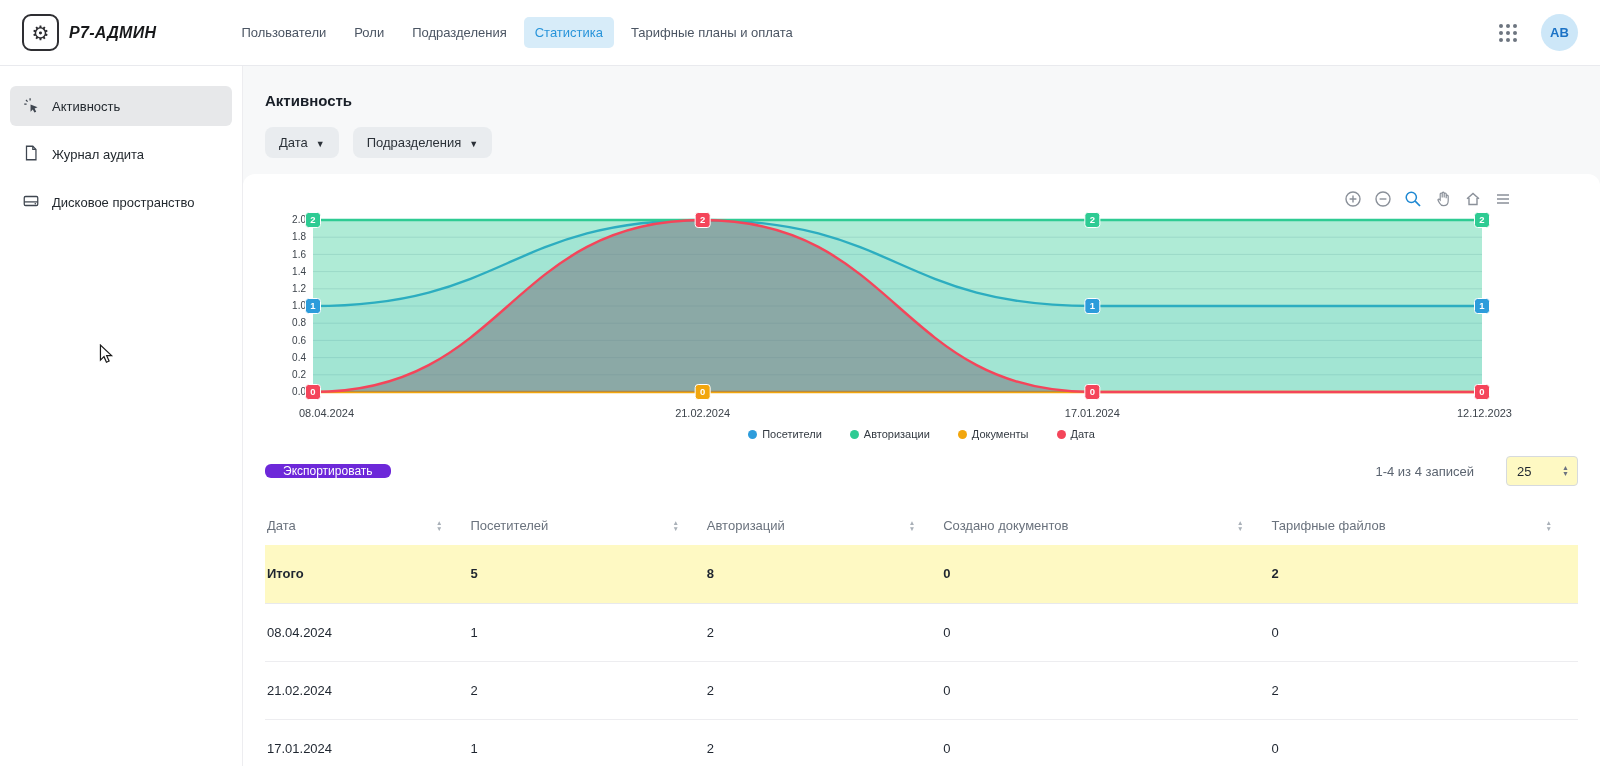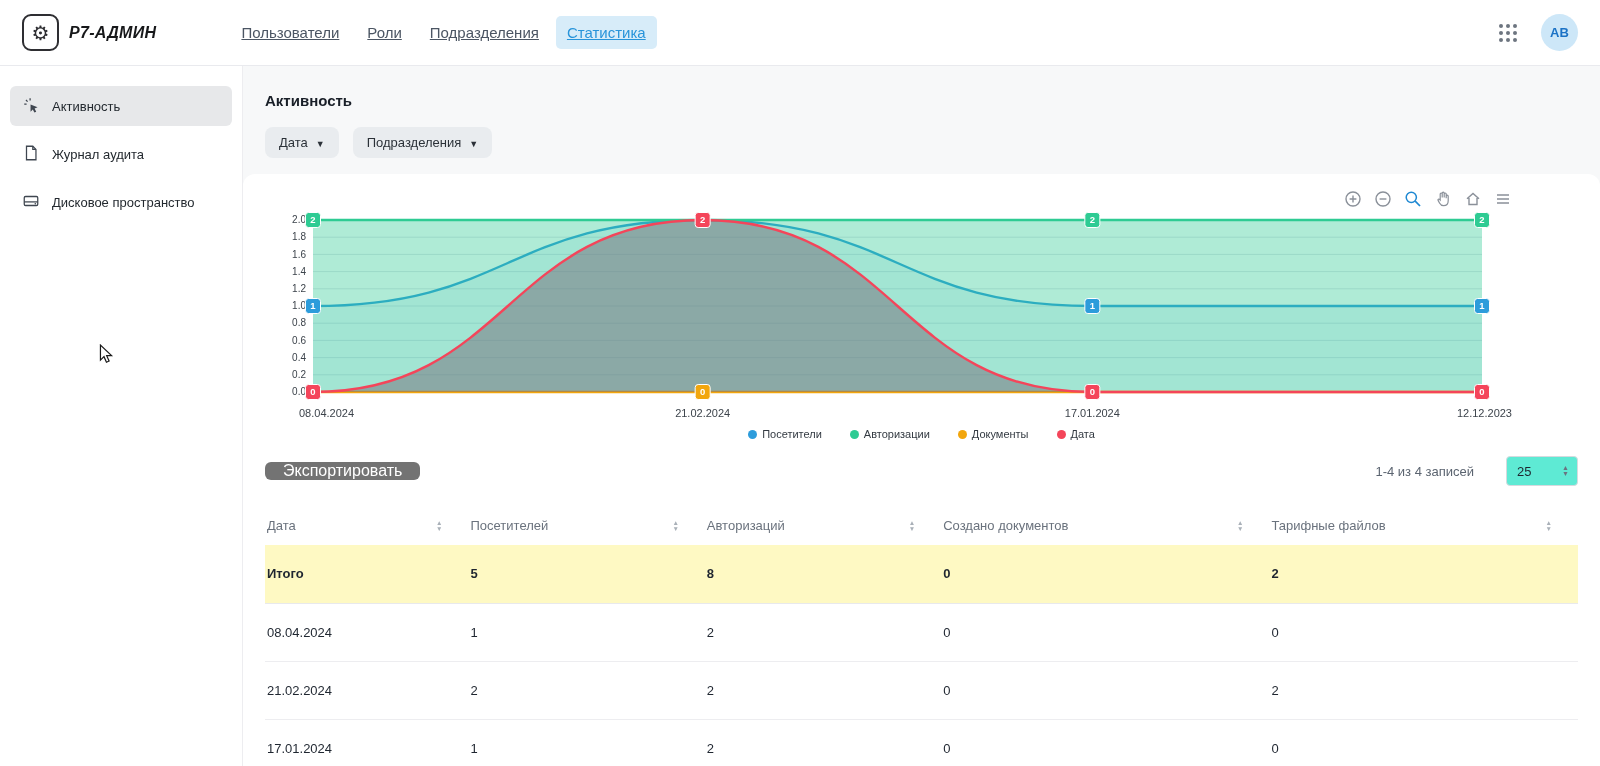--- a/index.html
+++ b/index.html
@@ -10,21 +10,21 @@
   }
 
   
   .topbar { position:absolute; top:0; left:0; right:0; height:66px; background:#fff;
     border-bottom:1px solid #e9eaee; display:flex; align-items:center; padding:0 22px; z-index:6; }
   .logo { display:flex; align-items:center; gap:10px; }
   .logo-icon { width:37px; height:37px; border:2.5px solid #2e2e32; border-radius:9px;
     display:flex; align-items:center; justify-content:center; font-size:20px; color:#2e2e32; }
   .logo-text { font-size:16px; font-weight:bold; letter-spacing:.3px; color:#17181a;font-style:italic; }
   .top-nav { display:flex; align-items:center; gap:6px; margin-left:74px; }
-  .nav-item { font-size:15px; color:#4b5563; padding:8px 11px; border-radius:5px; cursor:pointer; white-space:nowrap;text-decoration:underline; }
+  .nav-item { font-size:13px; color:#4b5563; padding:8px 11px; border-radius:5px; cursor:pointer; white-space:nowrap; }
   .nav-item.active { background:#d7ecf9; color:#2894da; }
   .topbar-right { margin-left:auto; display:flex; align-items:center; gap:20px; }
   .apps-grid { display:grid; grid-template-columns:repeat(3,4px); gap:3px; cursor:pointer; padding:4px; }
   .apps-grid i { width:4px; height:4px; border-radius:50%; background:#6d7580; }
   .avatar { width:37px; height:37px; border-radius:50%; background:#cde7f8; color:#1b72c5;
     font-weight:bold; font-size:13px; display:flex; align-items:center; justify-content:center; cursor:pointer; }
 
   
   .sidebar { position:absolute; top:66px; left:0; bottom:0; width:243px; background:#fff;
     border-right:1px solid #ededf0; padding-top:20px; z-index:5; }
@@ -49,24 +49,24 @@
   .mb-btn { width:18px; height:18px; color:#8a9099; cursor:pointer; }
   .mb-btn.active { color:#1e88d2; }
   .mb-btn svg { width:100%; height:100%; display:block; }
 
   #chart { line-height:0; }
   .legend { display:flex; justify-content:center; gap:28px; margin-top:2px; font-size:11px; color:#333a42; }
   .legend-item { display:flex; align-items:center; gap:5px; cursor:pointer; line-height:12px; }
   .legend-dot { width:9px; height:9px; border-radius:50%; display:inline-block; }
 
   .actions-row { display:flex; align-items:center; justify-content:space-between; margin-top:16px; }
-  .export-btn { background:#737373; color:#fff; border:none; border-radius:6px; padding:0 18px;
-    font-size:16px; font-family:inherit; cursor:pointer; }
+  .export-btn { background:#6d28d9; color:#fff; border:none; border-radius:6px; padding:0 18px;
+    font-size:12px; font-family:inherit; cursor:pointer; }
   .pager { display:flex; align-items:center; gap:32px; font-size:13px; color:#5b6470; }
-  .page-size { width:72px; height:30px; border:1px solid #d6dade; border-radius:4px; background:#5eead4;
+  .page-size { width:72px; height:30px; border:1px solid #d6dade; border-radius:4px; background:#fef9c3;
     display:flex; align-items:center; justify-content:space-between; padding:0 8px 0 10px;
     font-size:13px; color:#1f2630; cursor:pointer; }
   .spin { display:flex; flex-direction:column; line-height:6px; font-size:7px; color:#6b7280; }
 
   
   .data-table { width:100%; border-collapse:collapse; margin-top:20px; }
   .data-table th { font-size:13px; font-weight:normal; color:#6a727d; text-align:left; padding:12px 26px 12px 2px; }
   .th-inner { display:flex; align-items:center; justify-content:space-between; }
   .sort { display:inline-flex; flex-direction:column; line-height:5.5px; font-size:6.5px; color:#a9b0b8; cursor:pointer; }
   .data-table td { font-size:13px; color:#1f2630; padding:0 2px; height:58px; border-bottom:1px solid #ededf0; }
@@ -81,20 +81,21 @@
 <header class="topbar">
   <div class="logo">
     <span class="logo-icon">⚙</span>
     <span class="logo-text">Р7-АДМИН</span>
   </div>
   <nav class="top-nav">
       <div class="nav-item">Пользователи</div>
       <div class="nav-item">Роли</div>
       <div class="nav-item">Подразделения</div>
       <div class="nav-item active">Статистика</div>
+      <div class="nav-item">Тарифные планы и оплата</div>
     </nav>
   <div class="topbar-right">
     <div class="apps-grid">
       <i></i>
         <i></i>
         <i></i>
         <i></i>
         <i></i>
         <i></i>
         <i></i>

